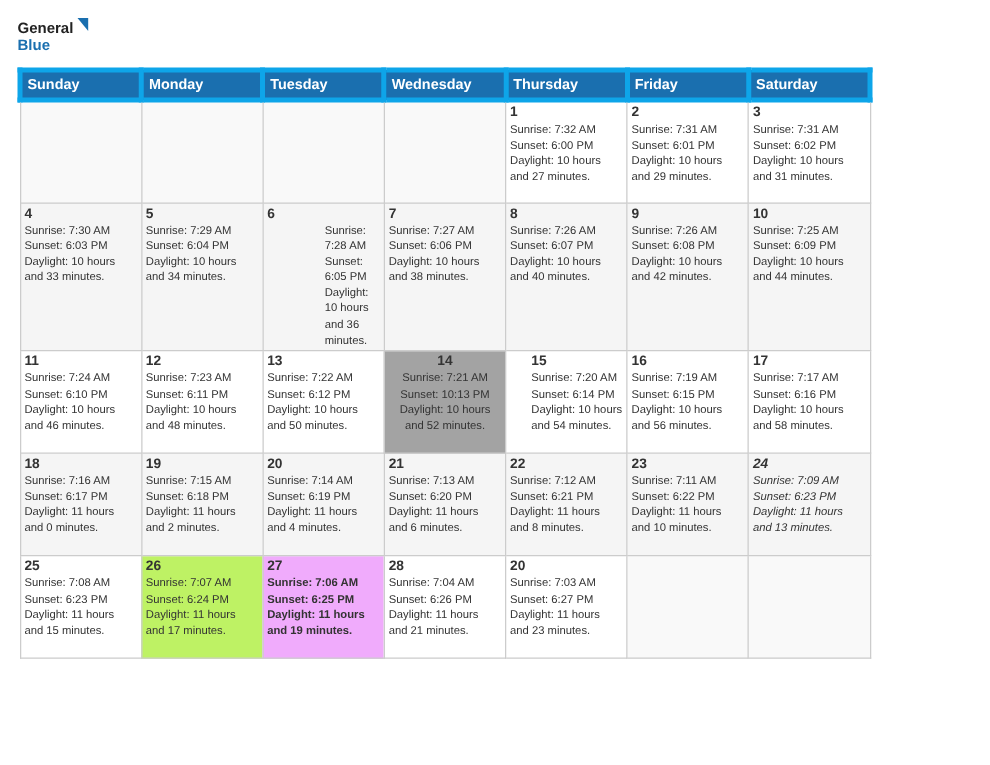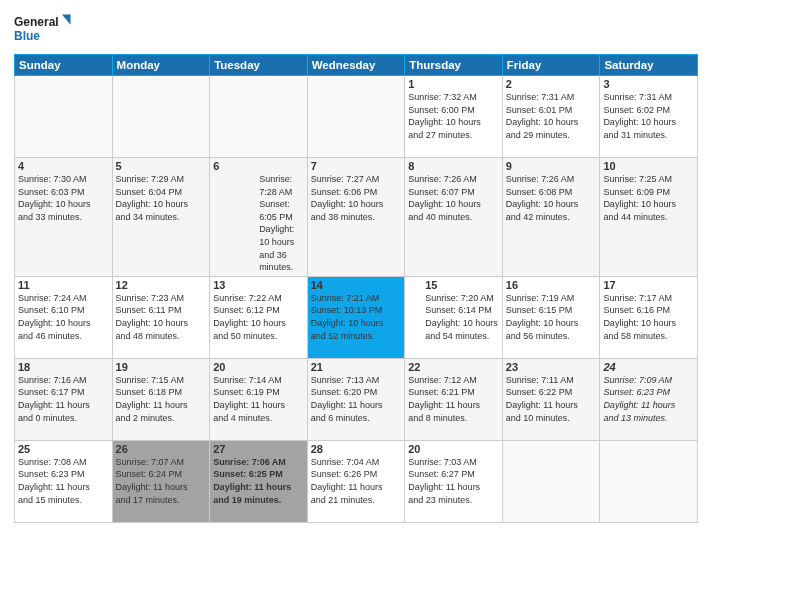--- a/index.html
+++ b/index.html
@@ -45,21 +45,21 @@
       border-collapse: collapse;
       table-layout: fixed;
     }
     .calendar th {
       background: #1a6faf;
       color: #fff;
       font-size: 11.5px;
       font-weight: bold;
       padding: 4px 4px;
       text-align: left;
-      border: 1px solid #0ea5e9;
+      border: 4px solid #0ea5e9;
     }
     .calendar td {
       border: 1px solid #ccc;
       vertical-align: top;
       padding: 2px 3px 2px 3px;
       height: 82px;
       font-size: 9.5px;
       color: #333;
       background: #fff;
     }
@@ -209,21 +209,21 @@
 Daylight: 10 hours
 and 48 minutes.</div>
           </td>
           <td style="background: rgb(255, 255, 255);">
             <span class="day-num">13</span>
             <div class="day-info" style="white-space: pre-line;">Sunrise: 7:22 AM
 Sunset: 6:12 PM
 Daylight: 10 hours
 and 50 minutes.</div>
           </td>
-          <td style="background: #0ea5e9;">
+          <td style="background: #a3a3a3; text-align: center;">
             <span class="day-num">14</span>
             <div class="day-info" style="white-space: pre-line;">Sunrise: 7:21 AM
 Sunset: 10:13 PM
 Daylight: 10 hours
 and 52 minutes.</div>
           </td>
           <td style="background: rgb(255, 255, 255); padding-left: 20px;">
             <span class="day-num">15</span>
             <div class="day-info" style="white-space: pre-line;">Sunrise: 7:20 AM
 Sunset: 6:14 PM
@@ -297,28 +297,28 @@
           </td>
         </tr>
         <tr>
           <td style="background: rgb(255, 255, 255);">
             <span class="day-num">25</span>
             <div class="day-info" style="white-space: pre-line;">Sunrise: 7:08 AM
 Sunset: 6:23 PM
 Daylight: 11 hours
 and 15 minutes.</div>
           </td>
-          <td style="background: #a3a3a3;">
+          <td style="background: #bef264;">
             <span class="day-num">26</span>
             <div class="day-info" style="white-space: pre-line;">Sunrise: 7:07 AM
 Sunset: 6:24 PM
 Daylight: 11 hours
 and 17 minutes.</div>
           </td>
-          <td style="background: #a3a3a3;">
+          <td style="background: #f0abfc;">
             <span class="day-num">27</span>
             <div class="day-info" style="white-space: pre-line; font-weight: bold;">Sunrise: 7:06 AM
 Sunset: 6:25 PM
 Daylight: 11 hours
 and 19 minutes.</div>
           </td>
           <td style="background: rgb(255, 255, 255);">
             <span class="day-num">28</span>
             <div class="day-info" style="white-space: pre-line;">Sunrise: 7:04 AM
 Sunset: 6:26 PM

